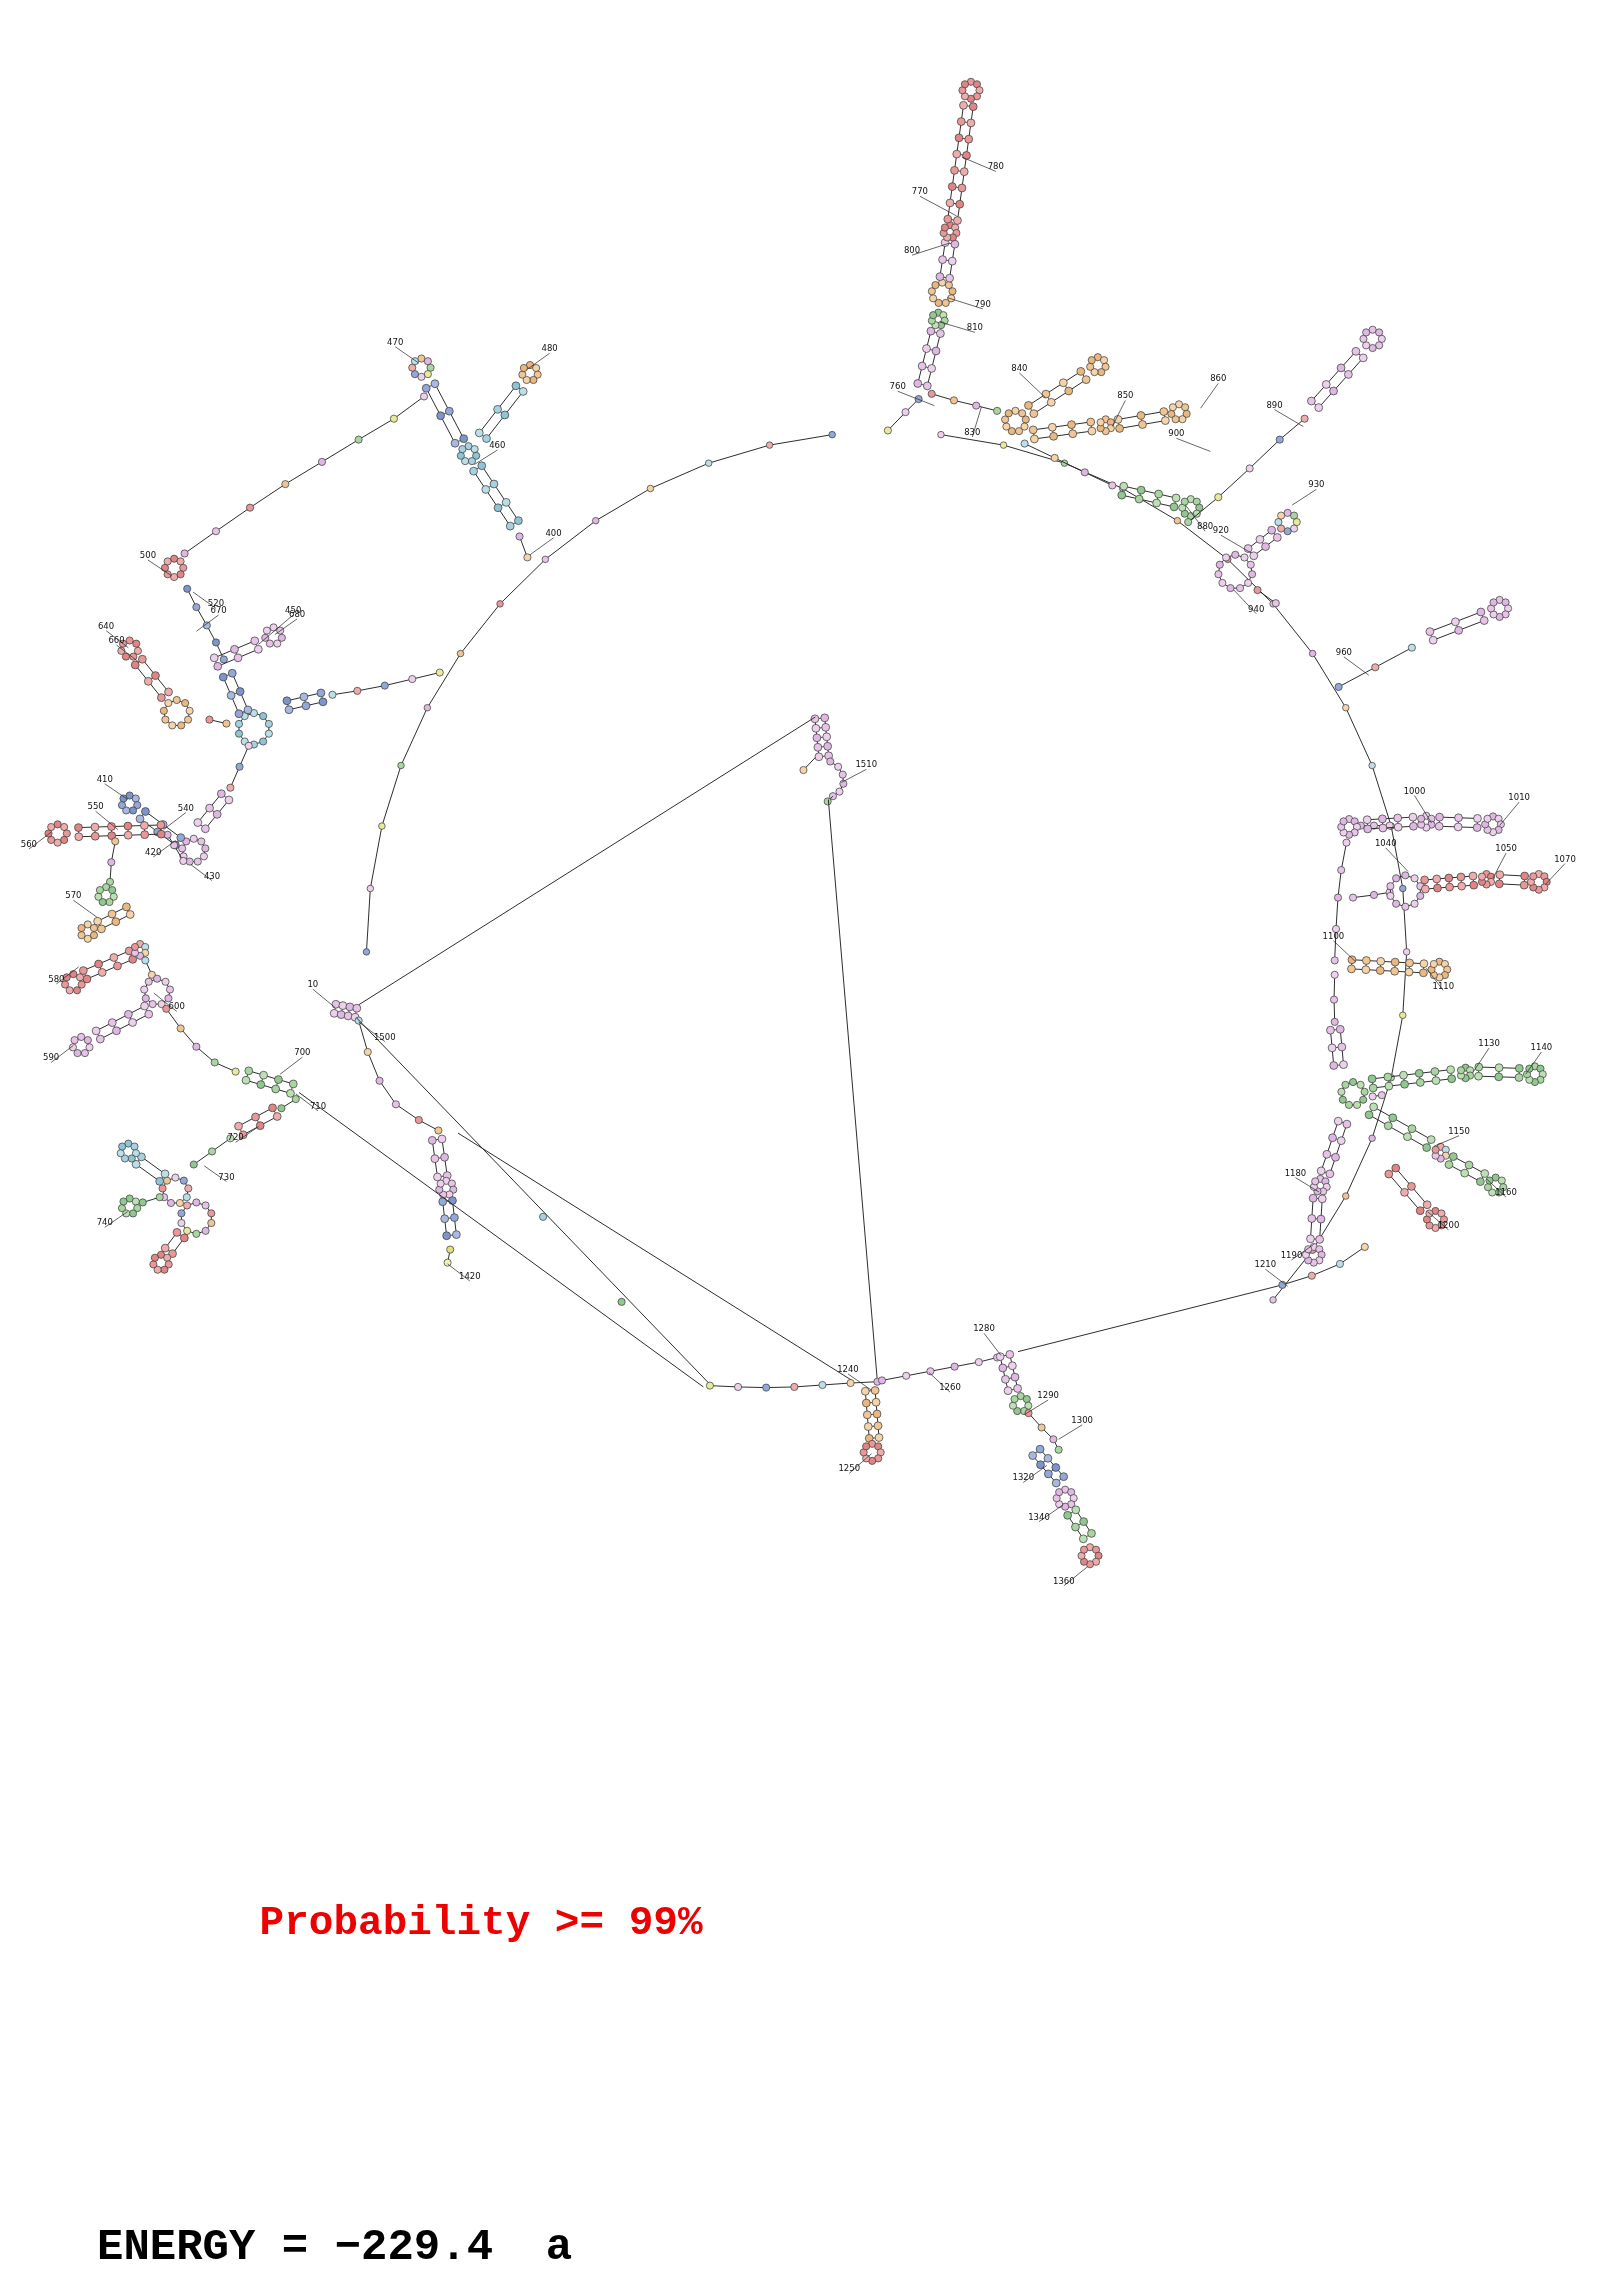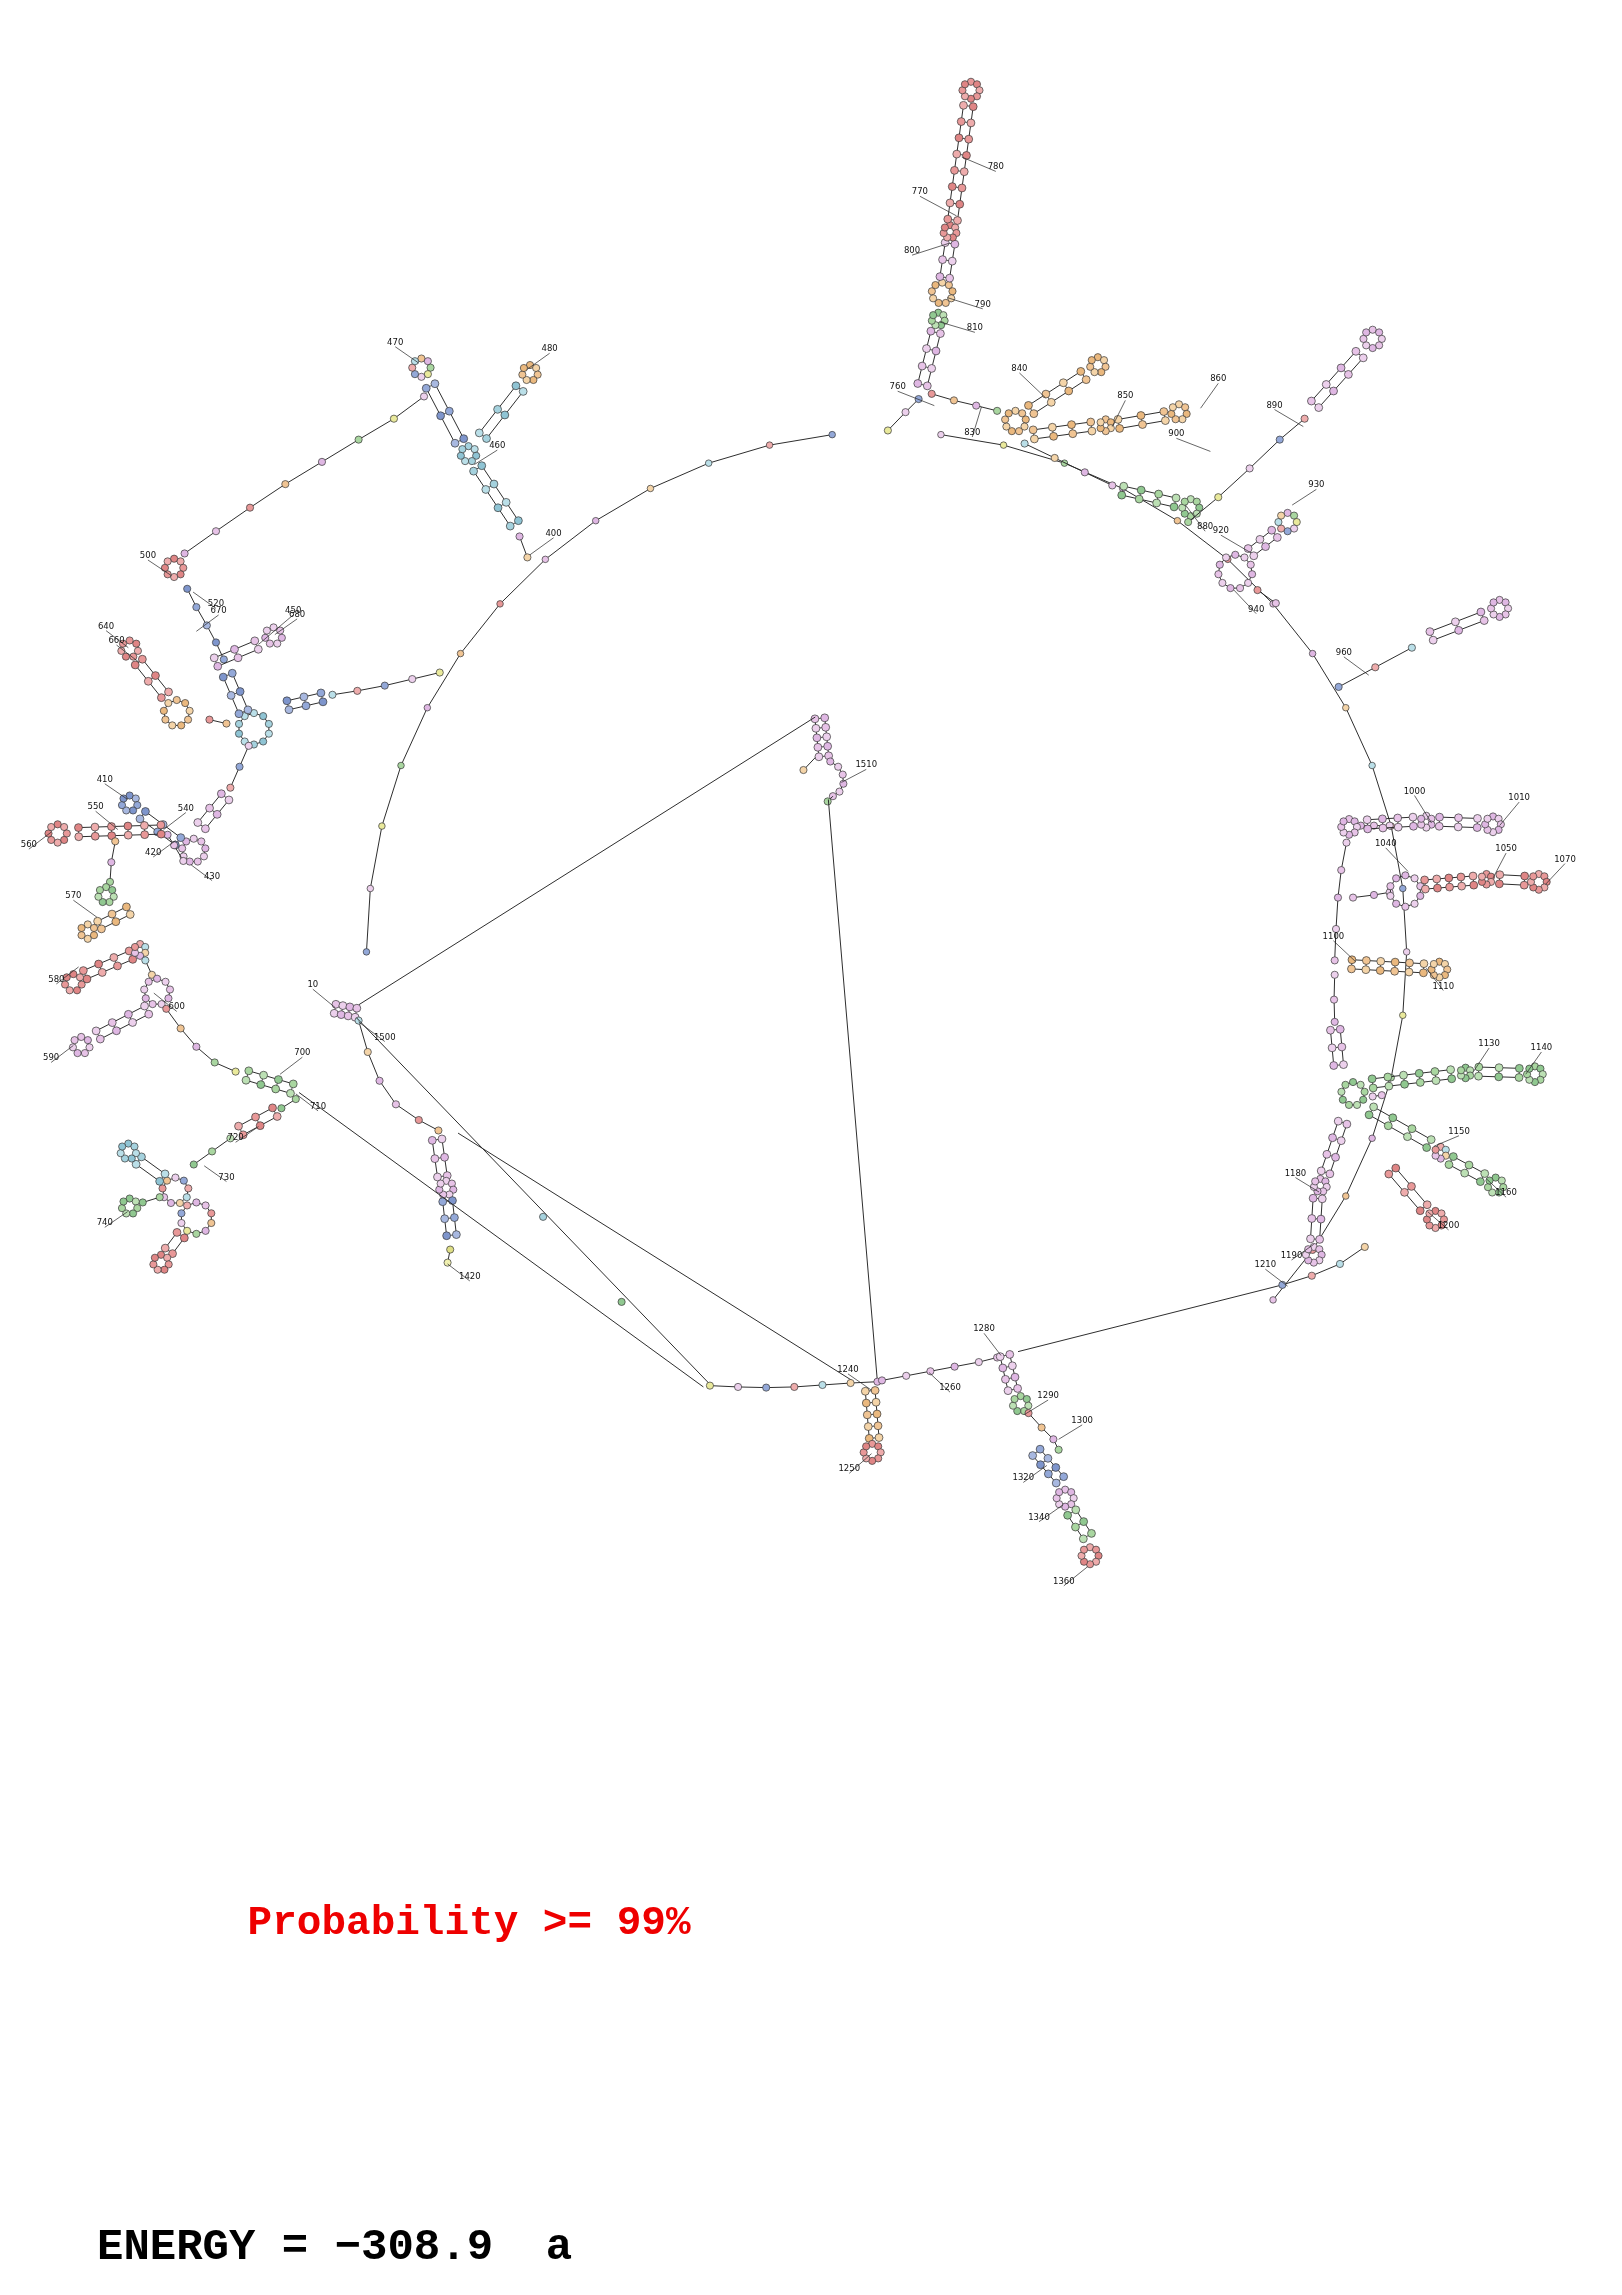--- a/index.html
+++ b/index.html
@@ -1,19 +1,19 @@
 <!DOCTYPE html>
 <html style="font-size:10.5px"><head>
 <meta charset="utf-8">
 <style>
   html,body{margin:0;padding:0;background:#ffffff;}
   body{width:1622px;height:2295px;position:relative;font-family:"Liberation Sans",sans-serif;}
   #plot{position:absolute;left:0;top:0;}
   #legend{position:absolute;left:100px;top:1801px;font-family:"Liberation Mono","DejaVu Sans Mono",monospace;font-weight:bold;font-size:41px;line-height:49px;white-space:pre;}
-  #legend .lrow{height:49px;}
+  #legend .lrow{height:49px;margin-left:12px;}
   #energy{position:absolute;left:97px;top:2222px;font-family:"Liberation Mono","DejaVu Sans Mono",monospace;font-weight:bold;font-size:44px;color:#000000;white-space:pre;}
 </style>
 </head>
 <body>
 
 <svg id="plot" width="1622" height="2295" viewBox="0 0 2479 3508" xmlns="http://www.w3.org/2000/svg">
   <g id="g-arc">
       <line x1="1945.8001362545283" y1="1986.9588320552923" x2="2006.2258752097484" y2="1910.9932668990816" stroke="#2a2a2a" stroke-width="1.5"></line>
       <line x1="2006.2258752097484" y1="1910.9932668990816" x2="2056.943336322847" y2="1828.229892414783" stroke="#2a2a2a" stroke-width="1.5"></line>
       <line x1="2056.943336322847" y1="1828.229892414783" x2="2097.1964390652756" y2="1739.9025198885138" stroke="#2a2a2a" stroke-width="1.5"></line>
@@ -2072,14 +2072,14 @@
 
 <div id="legend">
   <div class="lrow" style="color: rgb(238, 0, 0);">      Probability &gt;= 99%</div>
   
   
   
   
   
 </div>
 
-<div id="energy">ENERGY = −308.9  a</div>
+<div id="energy">ENERGY = −229.4  a</div>
 
 
 </body></html>

